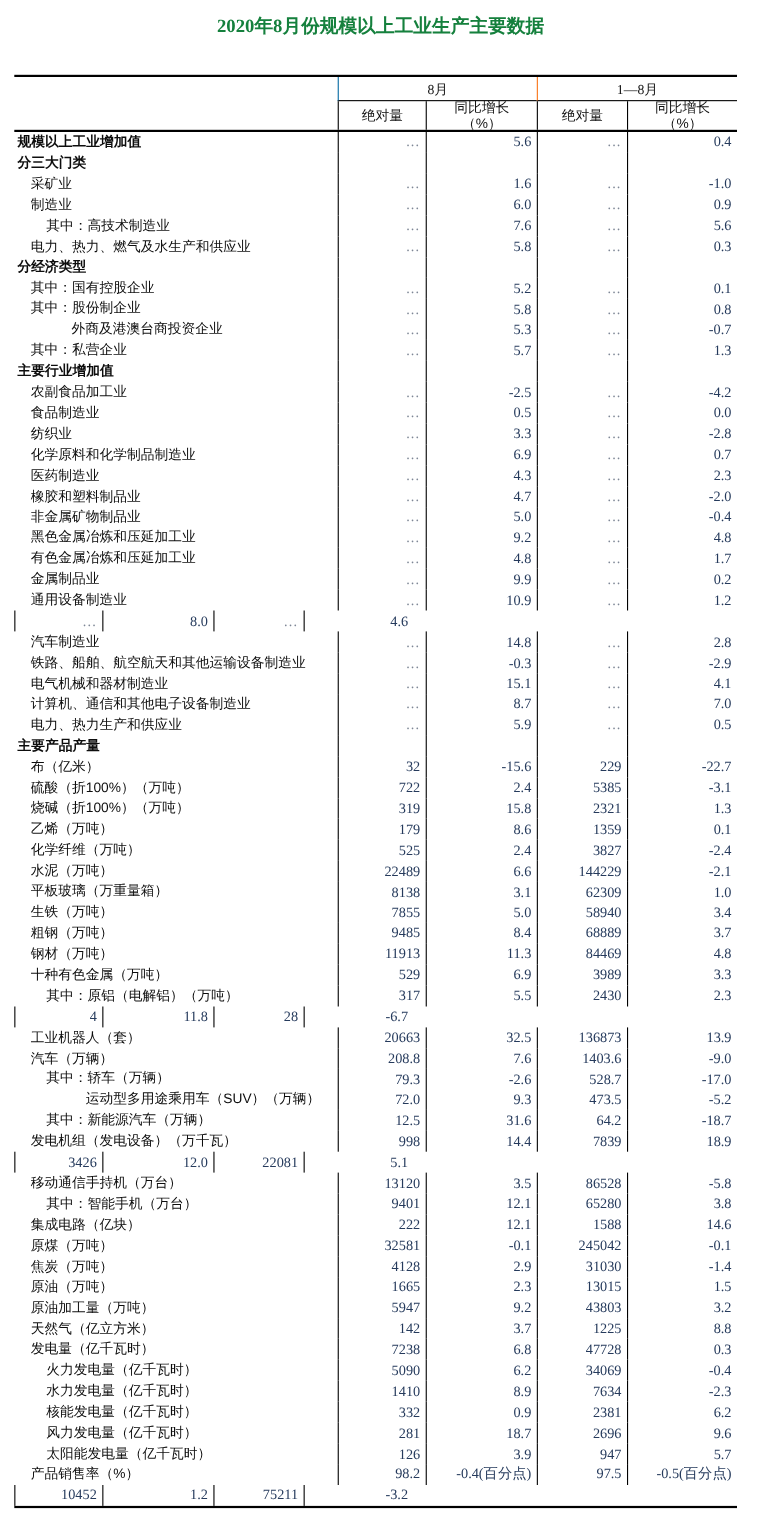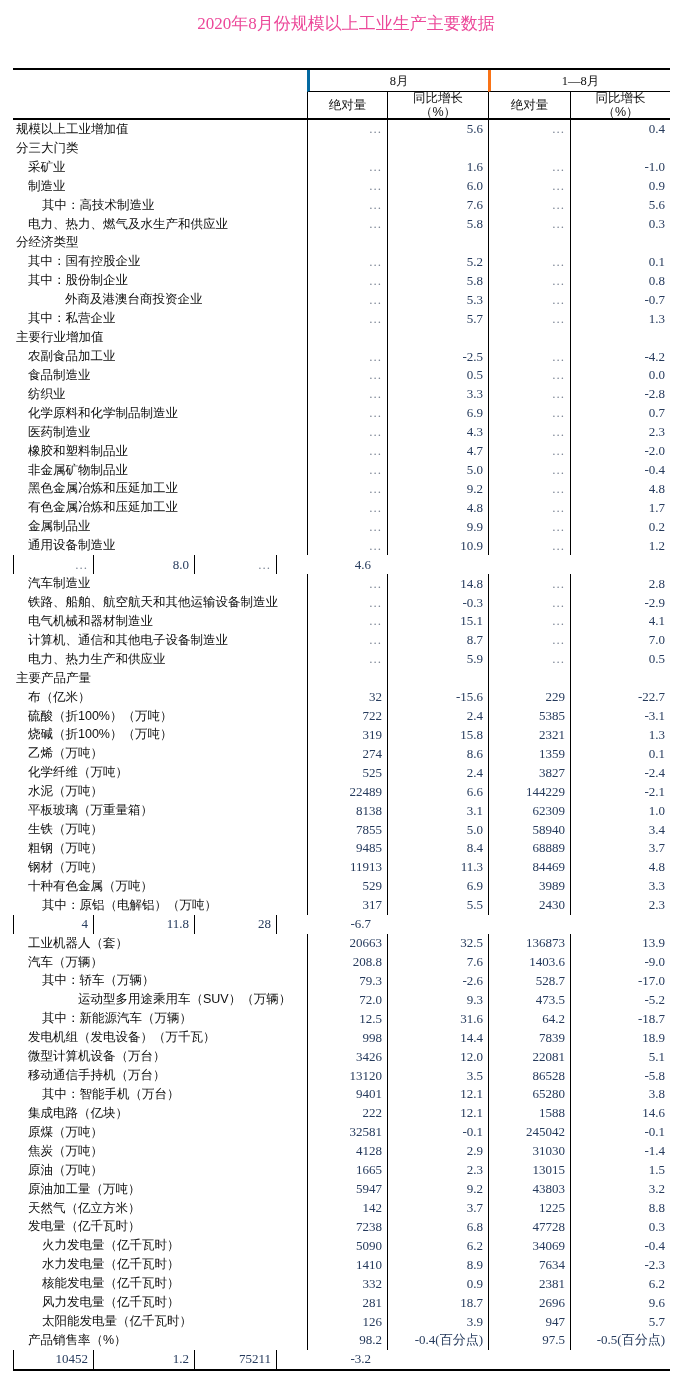--- a/index.html
+++ b/index.html
@@ -1,39 +1,39 @@
 <!DOCTYPE html>
 <html><head>
 <meta charset="utf-8">
 <style>
   html,body{margin:0;padding:0;background:#fff;}
   .page{position:relative;width:692px;height:1391px;background:#fff;overflow:hidden;
         font-family:"Liberation Sans",sans-serif;color:#000;}
-  .title{margin-top:12px;text-align:center;font-weight:normal;font-size:17px;line-height:24px;
-         font-family:"Liberation Serif","Liberation Sans",serif;color:#ec4899;}
+  .title{margin-top:12px;text-align:center;font-weight:bold;font-size:17px;line-height:24px;
+         font-family:"Liberation Serif","Liberation Sans",serif;color:#15803d;}
   .table{position:absolute;left:13px;top:68px;width:657px;
          border-top:2px solid #000;border-bottom:2px solid #000;}
   .thead{border-bottom:2px solid #000;}
   .hrow{display:flex;}
   .hcell{box-sizing:border-box;display:flex;align-items:center;justify-content:center;
          font-size:12.5px;color:#111;text-align:center;flex-direction:column;line-height:14px;}
   .hrow1{height:22px;}
   .hrow2{height:26px;justify-content:center;}
   .hlab{width:294px;}
-  .hg1{width:181px;border-left:3px solid #0369a1;border-bottom:1px solid #000;}
-  .hg2{width:182px;border-left:3px solid #f97316;border-bottom:1px solid #000;}
+  .hg1{width:181px;border-left:1px solid #0369a1;border-bottom:1px solid #000;}
+  .hg2{width:182px;border-left:1px solid #f97316;border-bottom:1px solid #000;}
   .hc0{width:80px;border-left:1px solid #000;}
   .hc1{width:101px;border-left:1px solid #000;}
   .hc2{width:82px;border-left:1px solid #000;}
   .hc3{width:100px;border-left:1px solid #000;}
   .num-font{font-family:"Liberation Serif",serif;}
   .trow{display:flex;height:18.93px;align-items:center;}
   .cell{box-sizing:border-box;height:100%;display:flex;align-items:center;overflow:hidden;}
   .lab{width:294px;font-size:12.5px;color:#0d0d0d;white-space:nowrap;}
-  .trow.bold .lab{font-weight:normal;}
+  .trow.bold .lab{font-weight:bold;}
   .val{justify-content:flex-end;padding-right:5px;font-family:"Liberation Serif",serif;
        font-size:13px;color:#253a5c;}
   .c0{width:80px;border-left:1px solid #000;}
   .c1{width:101px;border-left:1px solid #000;}
   .c2{width:82px;border-left:1px solid #000;}
   .c3{width:100px;border-left:1px solid #000;}
   .dots{color:#7d8695;letter-spacing:1px;}
   .ind0{padding-left:3px;}
   .ind1{padding-left:15px;}
   .ind2{padding-left:29px;}
@@ -293,21 +293,21 @@
         </div>
         <div class="trow">
           <div class="cell lab ind1">烧碱（折100%）（万吨）</div>
           <div class="cell val c0">319</div>
           <div class="cell val c1">15.8</div>
           <div class="cell val c2">2321</div>
           <div class="cell val c3">1.3</div>
         </div>
         <div class="trow">
           <div class="cell lab ind1">乙烯（万吨）</div>
-          <div class="cell val c0">274</div>
+          <div class="cell val c0">179</div>
           <div class="cell val c1">8.6</div>
           <div class="cell val c2">1359</div>
           <div class="cell val c3">0.1</div>
         </div>
         <div class="trow">
           <div class="cell lab ind1">化学纤维（万吨）</div>
           <div class="cell val c0">525</div>
           <div class="cell val c1">2.4</div>
           <div class="cell val c2">3827</div>
           <div class="cell val c3">-2.4</div>
@@ -403,21 +403,20 @@
           <div class="cell val c3">-18.7</div>
         </div>
         <div class="trow">
           <div class="cell lab ind1">发电机组（发电设备）（万千瓦）</div>
           <div class="cell val c0">998</div>
           <div class="cell val c1">14.4</div>
           <div class="cell val c2">7839</div>
           <div class="cell val c3">18.9</div>
         </div>
         <div class="trow">
-          <div class="cell lab ind1">微型计算机设备（万台）</div>
           <div class="cell val c0">3426</div>
           <div class="cell val c1">12.0</div>
           <div class="cell val c2">22081</div>
           <div class="cell val c3">5.1</div>
         </div>
         <div class="trow">
           <div class="cell lab ind1">移动通信手持机（万台）</div>
           <div class="cell val c0">13120</div>
           <div class="cell val c1">3.5</div>
           <div class="cell val c2">86528</div>

